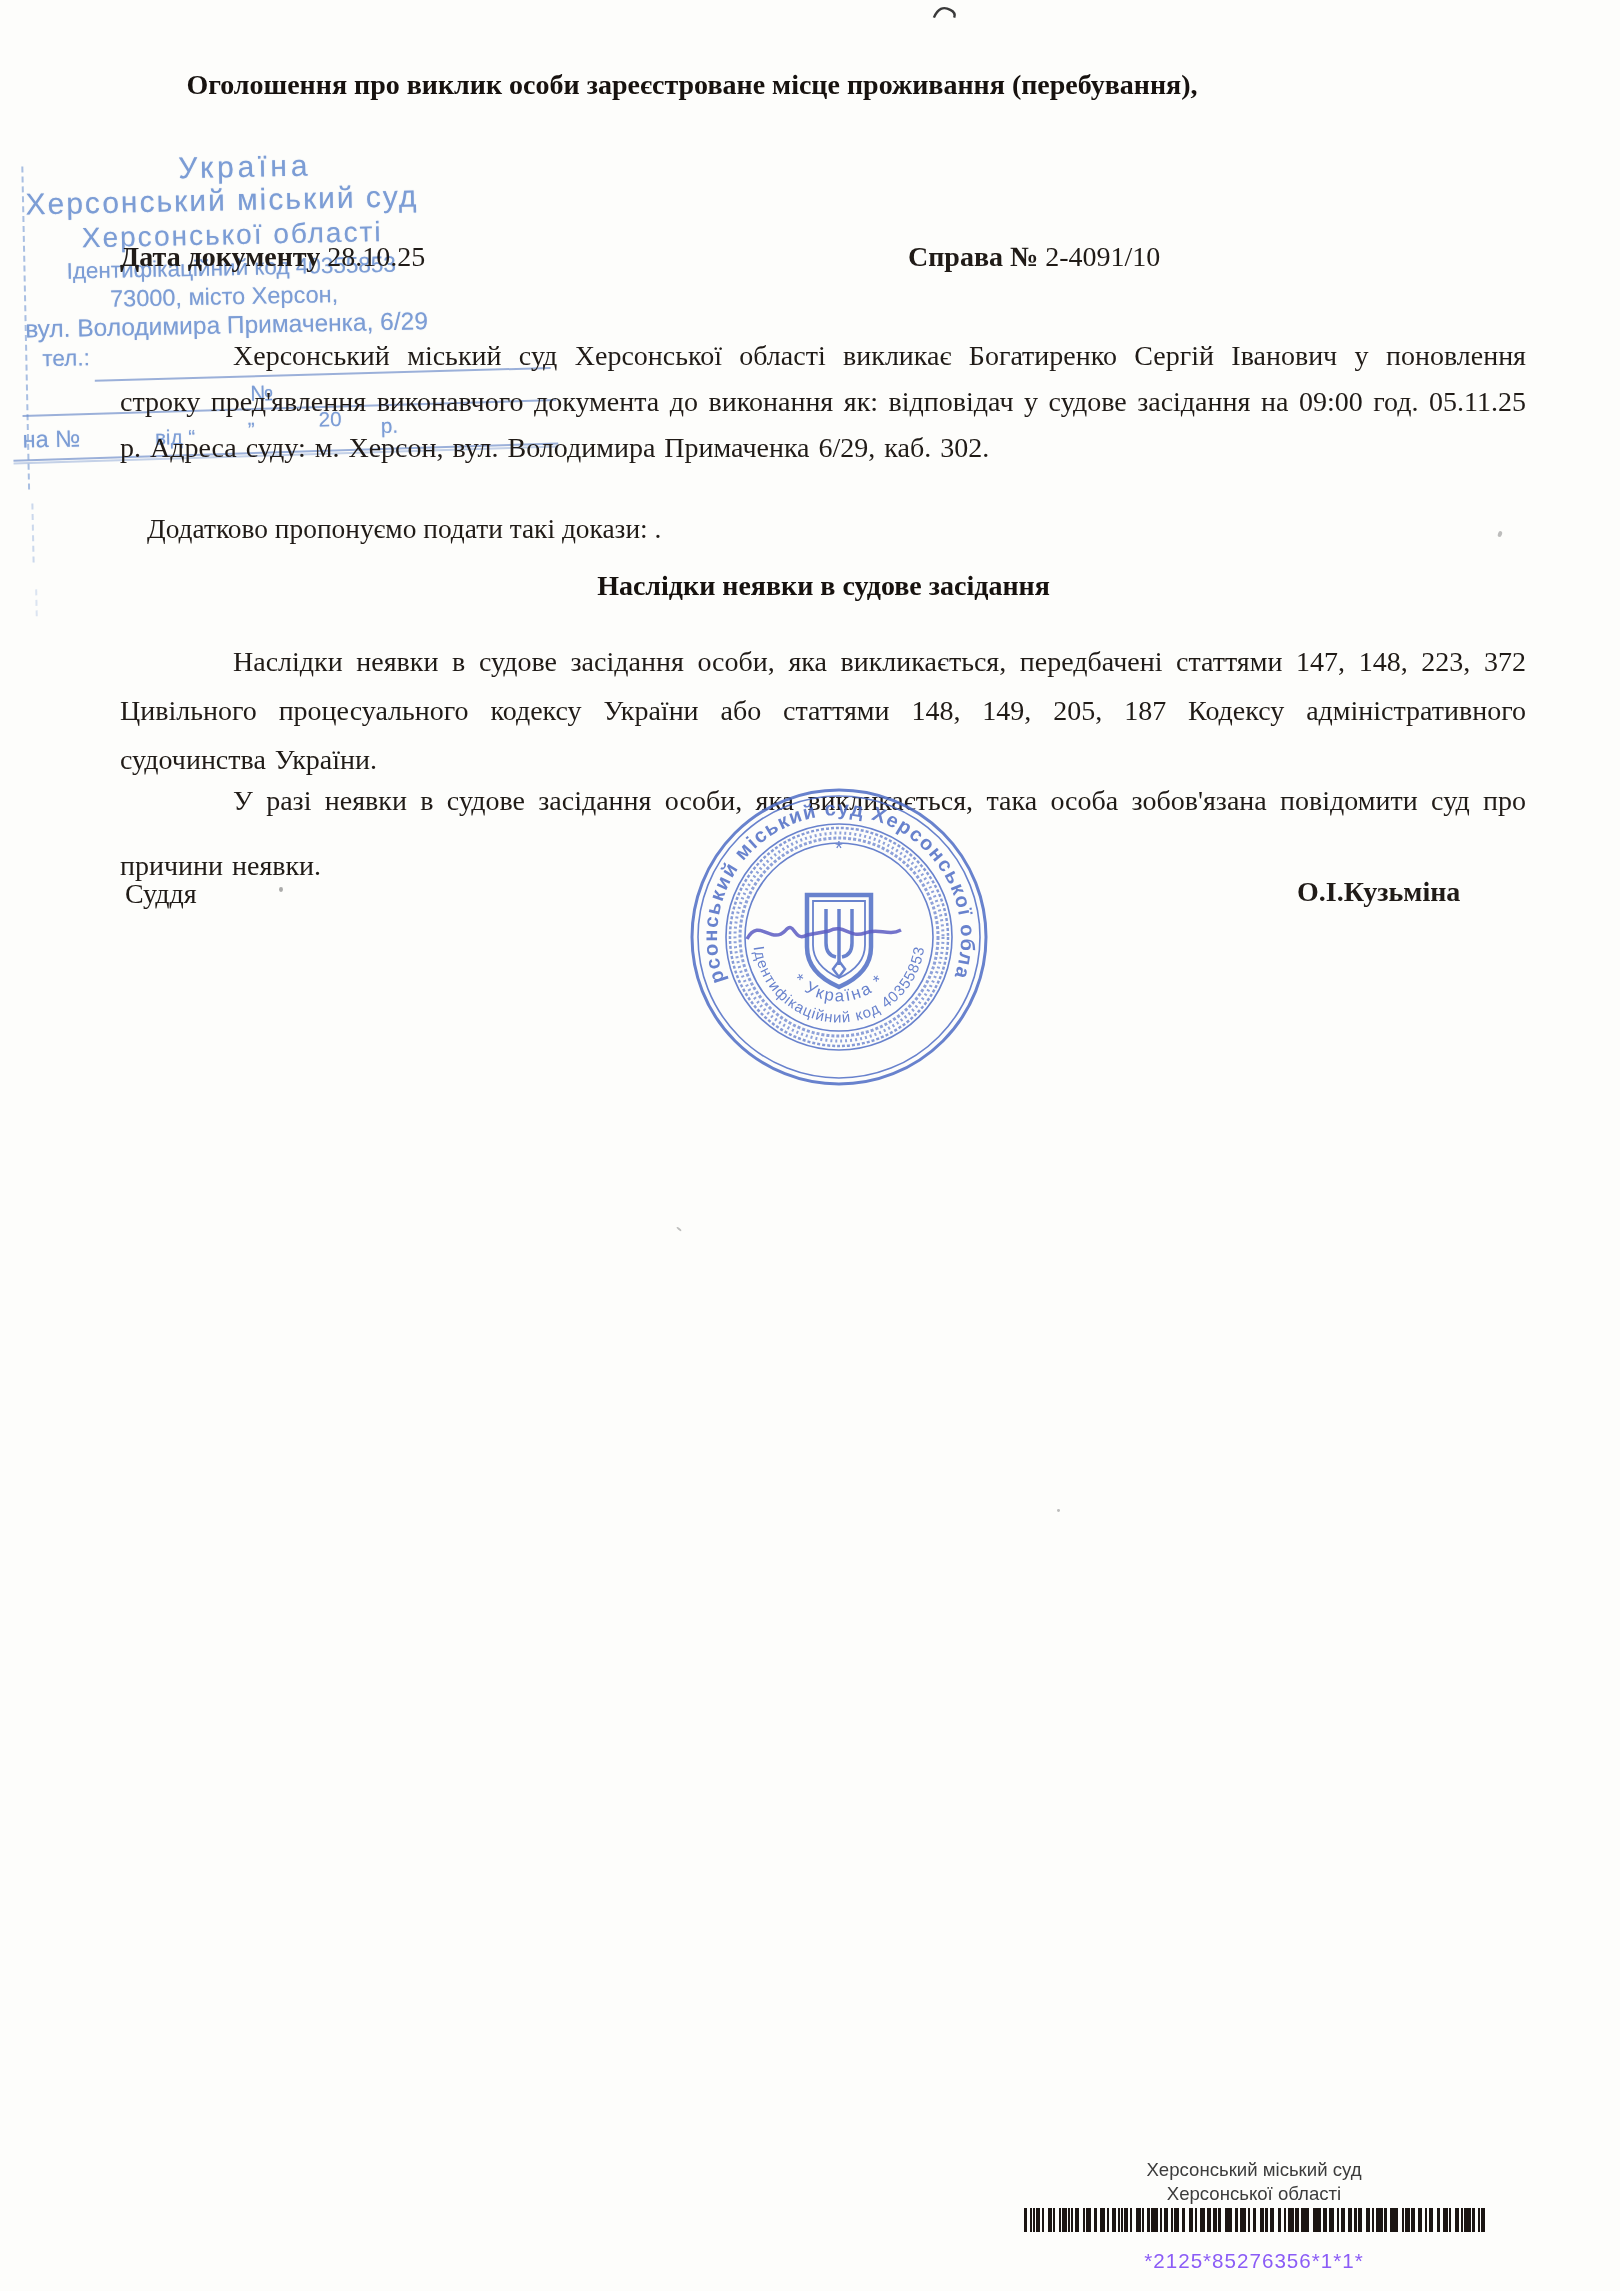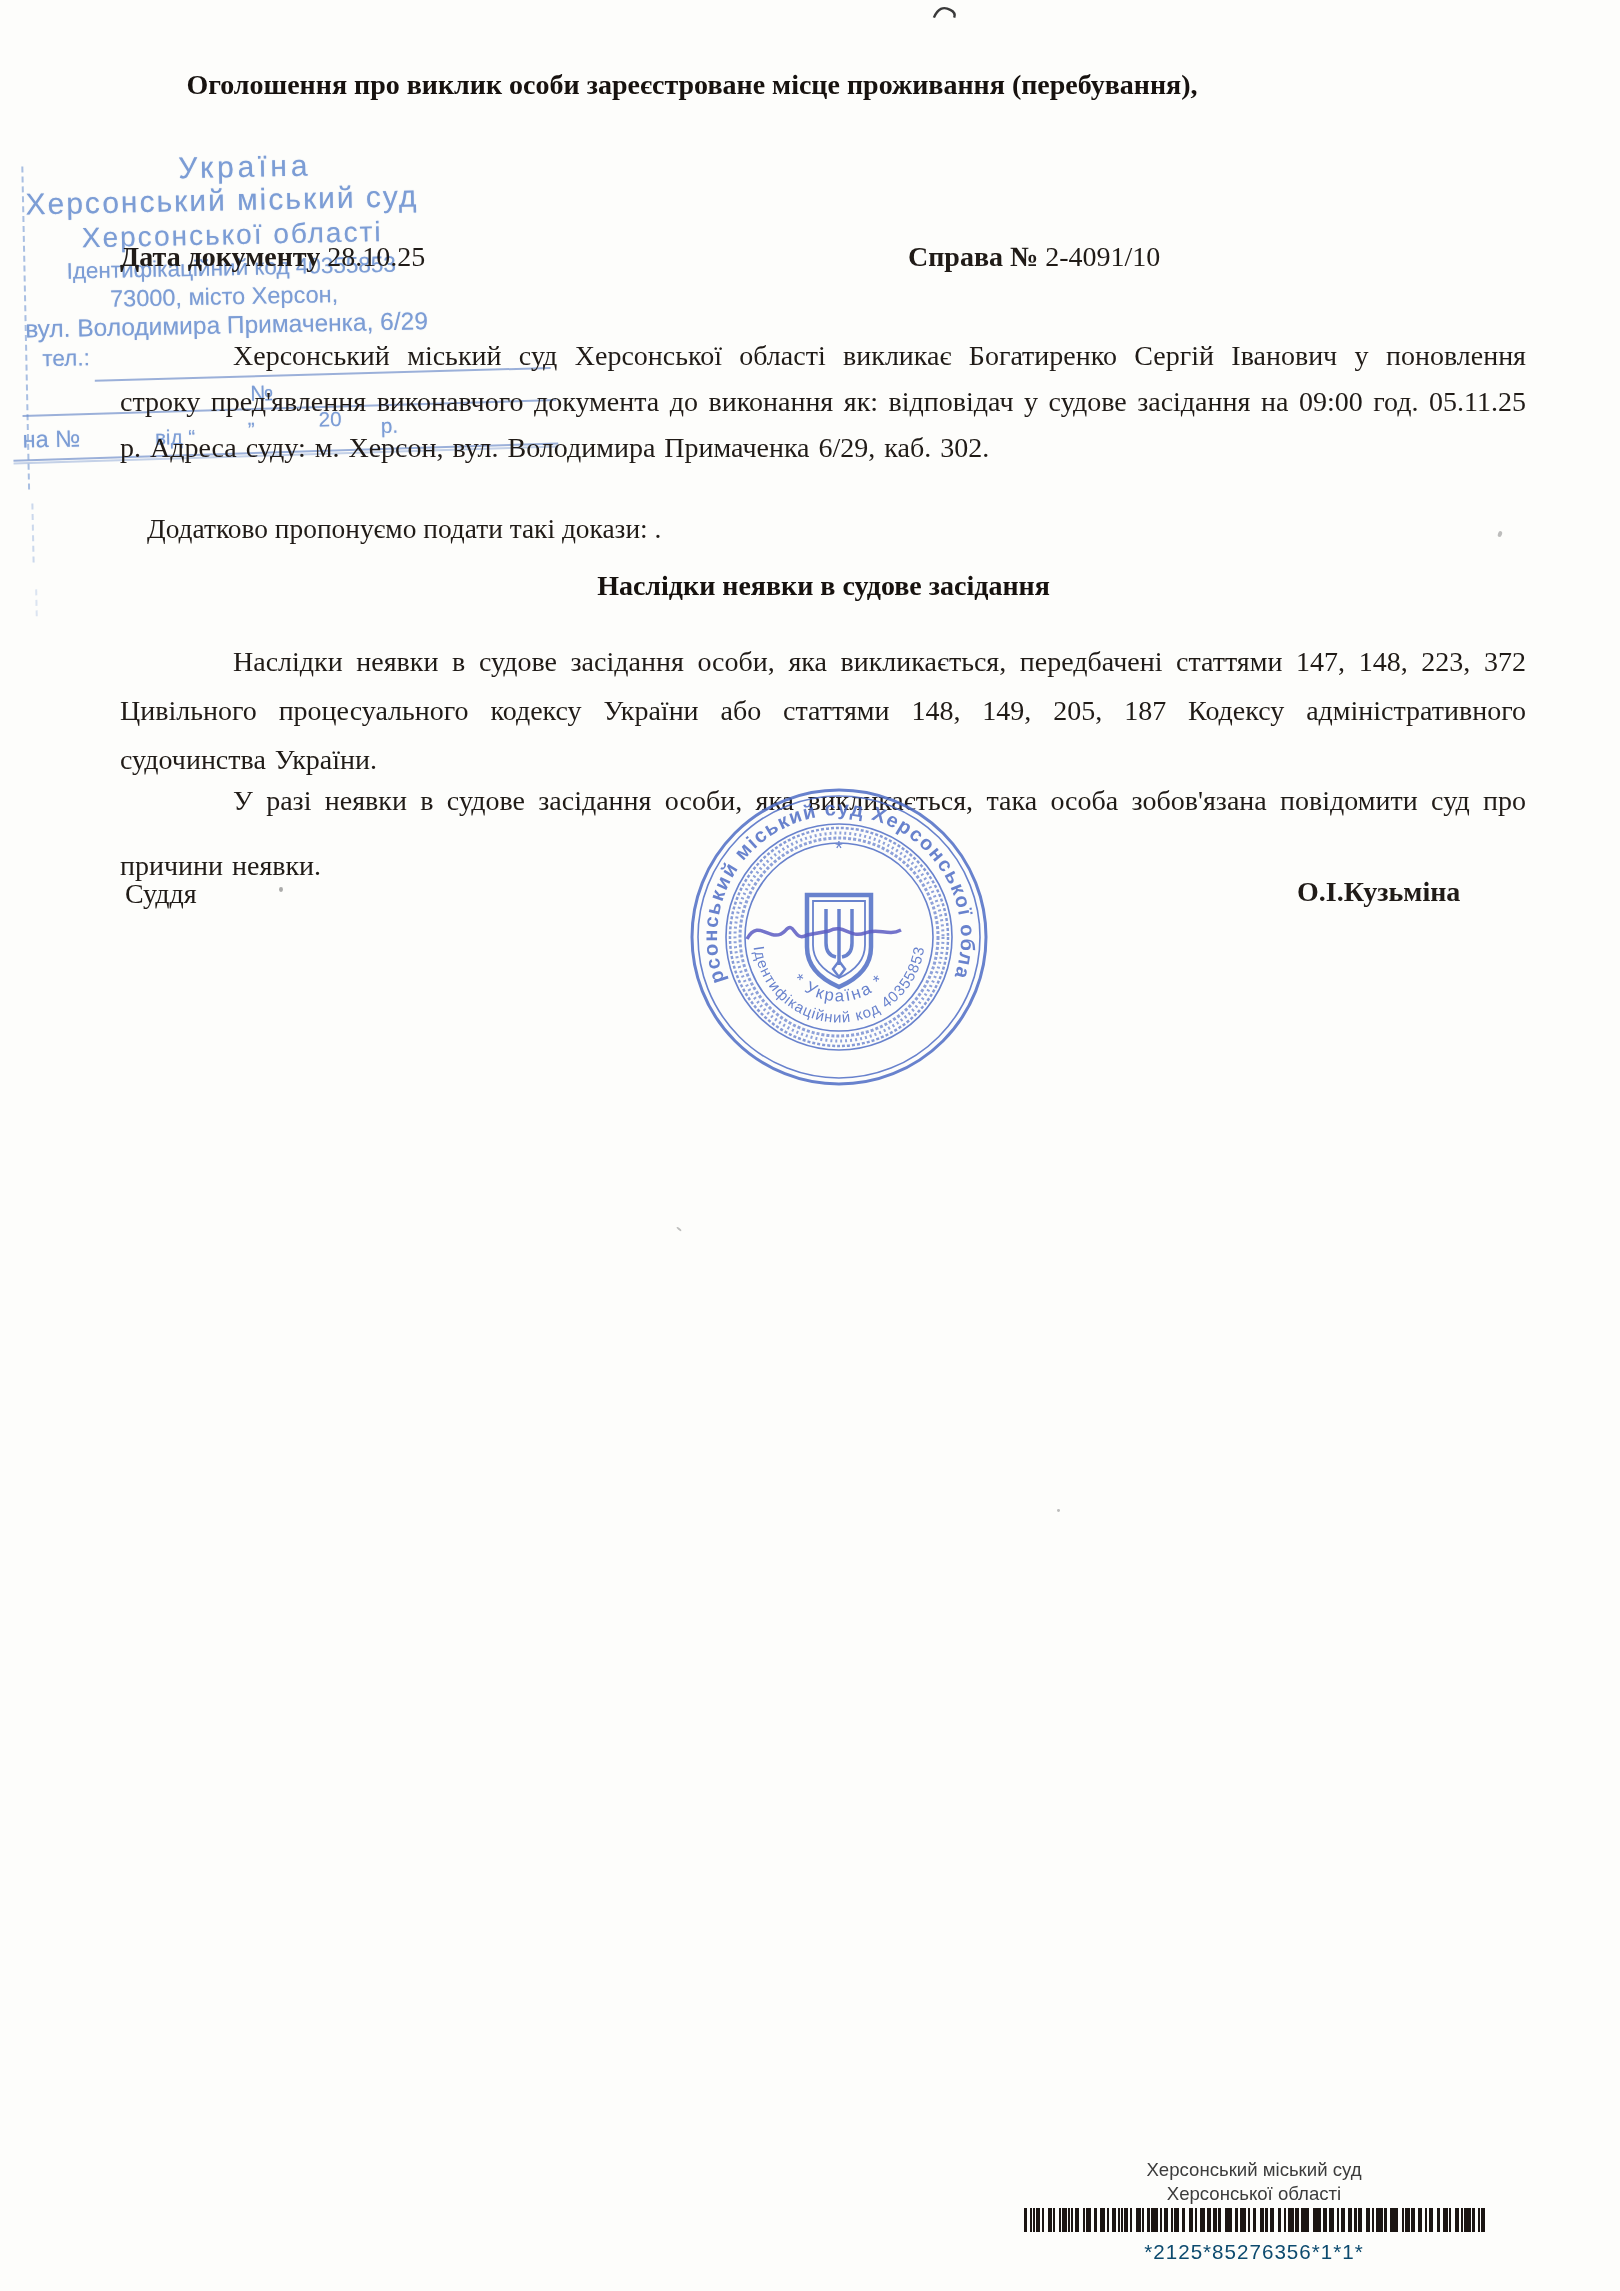--- a/index.html
+++ b/index.html
@@ -91,21 +91,21 @@
   }
   .footer .f-court{font-size:18.6px;color:#3c3c3c;line-height:23.5px;}
   .barcode{
     margin:2.9px auto 0 auto;width:461px;height:24.5px;
     background-image:
       repeating-linear-gradient(90deg,#1b1512 0 2px,transparent 2px 5.9px),
       repeating-linear-gradient(90deg,#1b1512 0 2.9px,transparent 2.9px 12.7px),
       repeating-linear-gradient(90deg,#1b1512 0 2px,transparent 2px 8.8px);
   }
   .barcode-text{
-    margin-top:8px;font-size:20.6px;letter-spacing:1px;color:#0c4a6e;
+    margin-top:17px;font-size:20.6px;letter-spacing:1px;color:#8b5cf6;
   }
 
   
   .speck{position:absolute;background:rgba(110,110,110,.45);border-radius:50%;}
   .sp1{left:1498px;top:531px;width:3.9px;height:5.9px;transform:rotate(20deg);}
   .sp2{left:676px;top:1228px;width:5.9px;height:2px;transform:rotate(40deg);}
   .sp3{left:1057px;top:1509px;width:2.9px;height:2.9px;}
   .sp4{left:279px;top:887px;width:3.9px;height:4.9px;background:rgba(90,90,90,.5);}
   .topmark{left:931px;top:2px;z-index:2;}
 </style>

